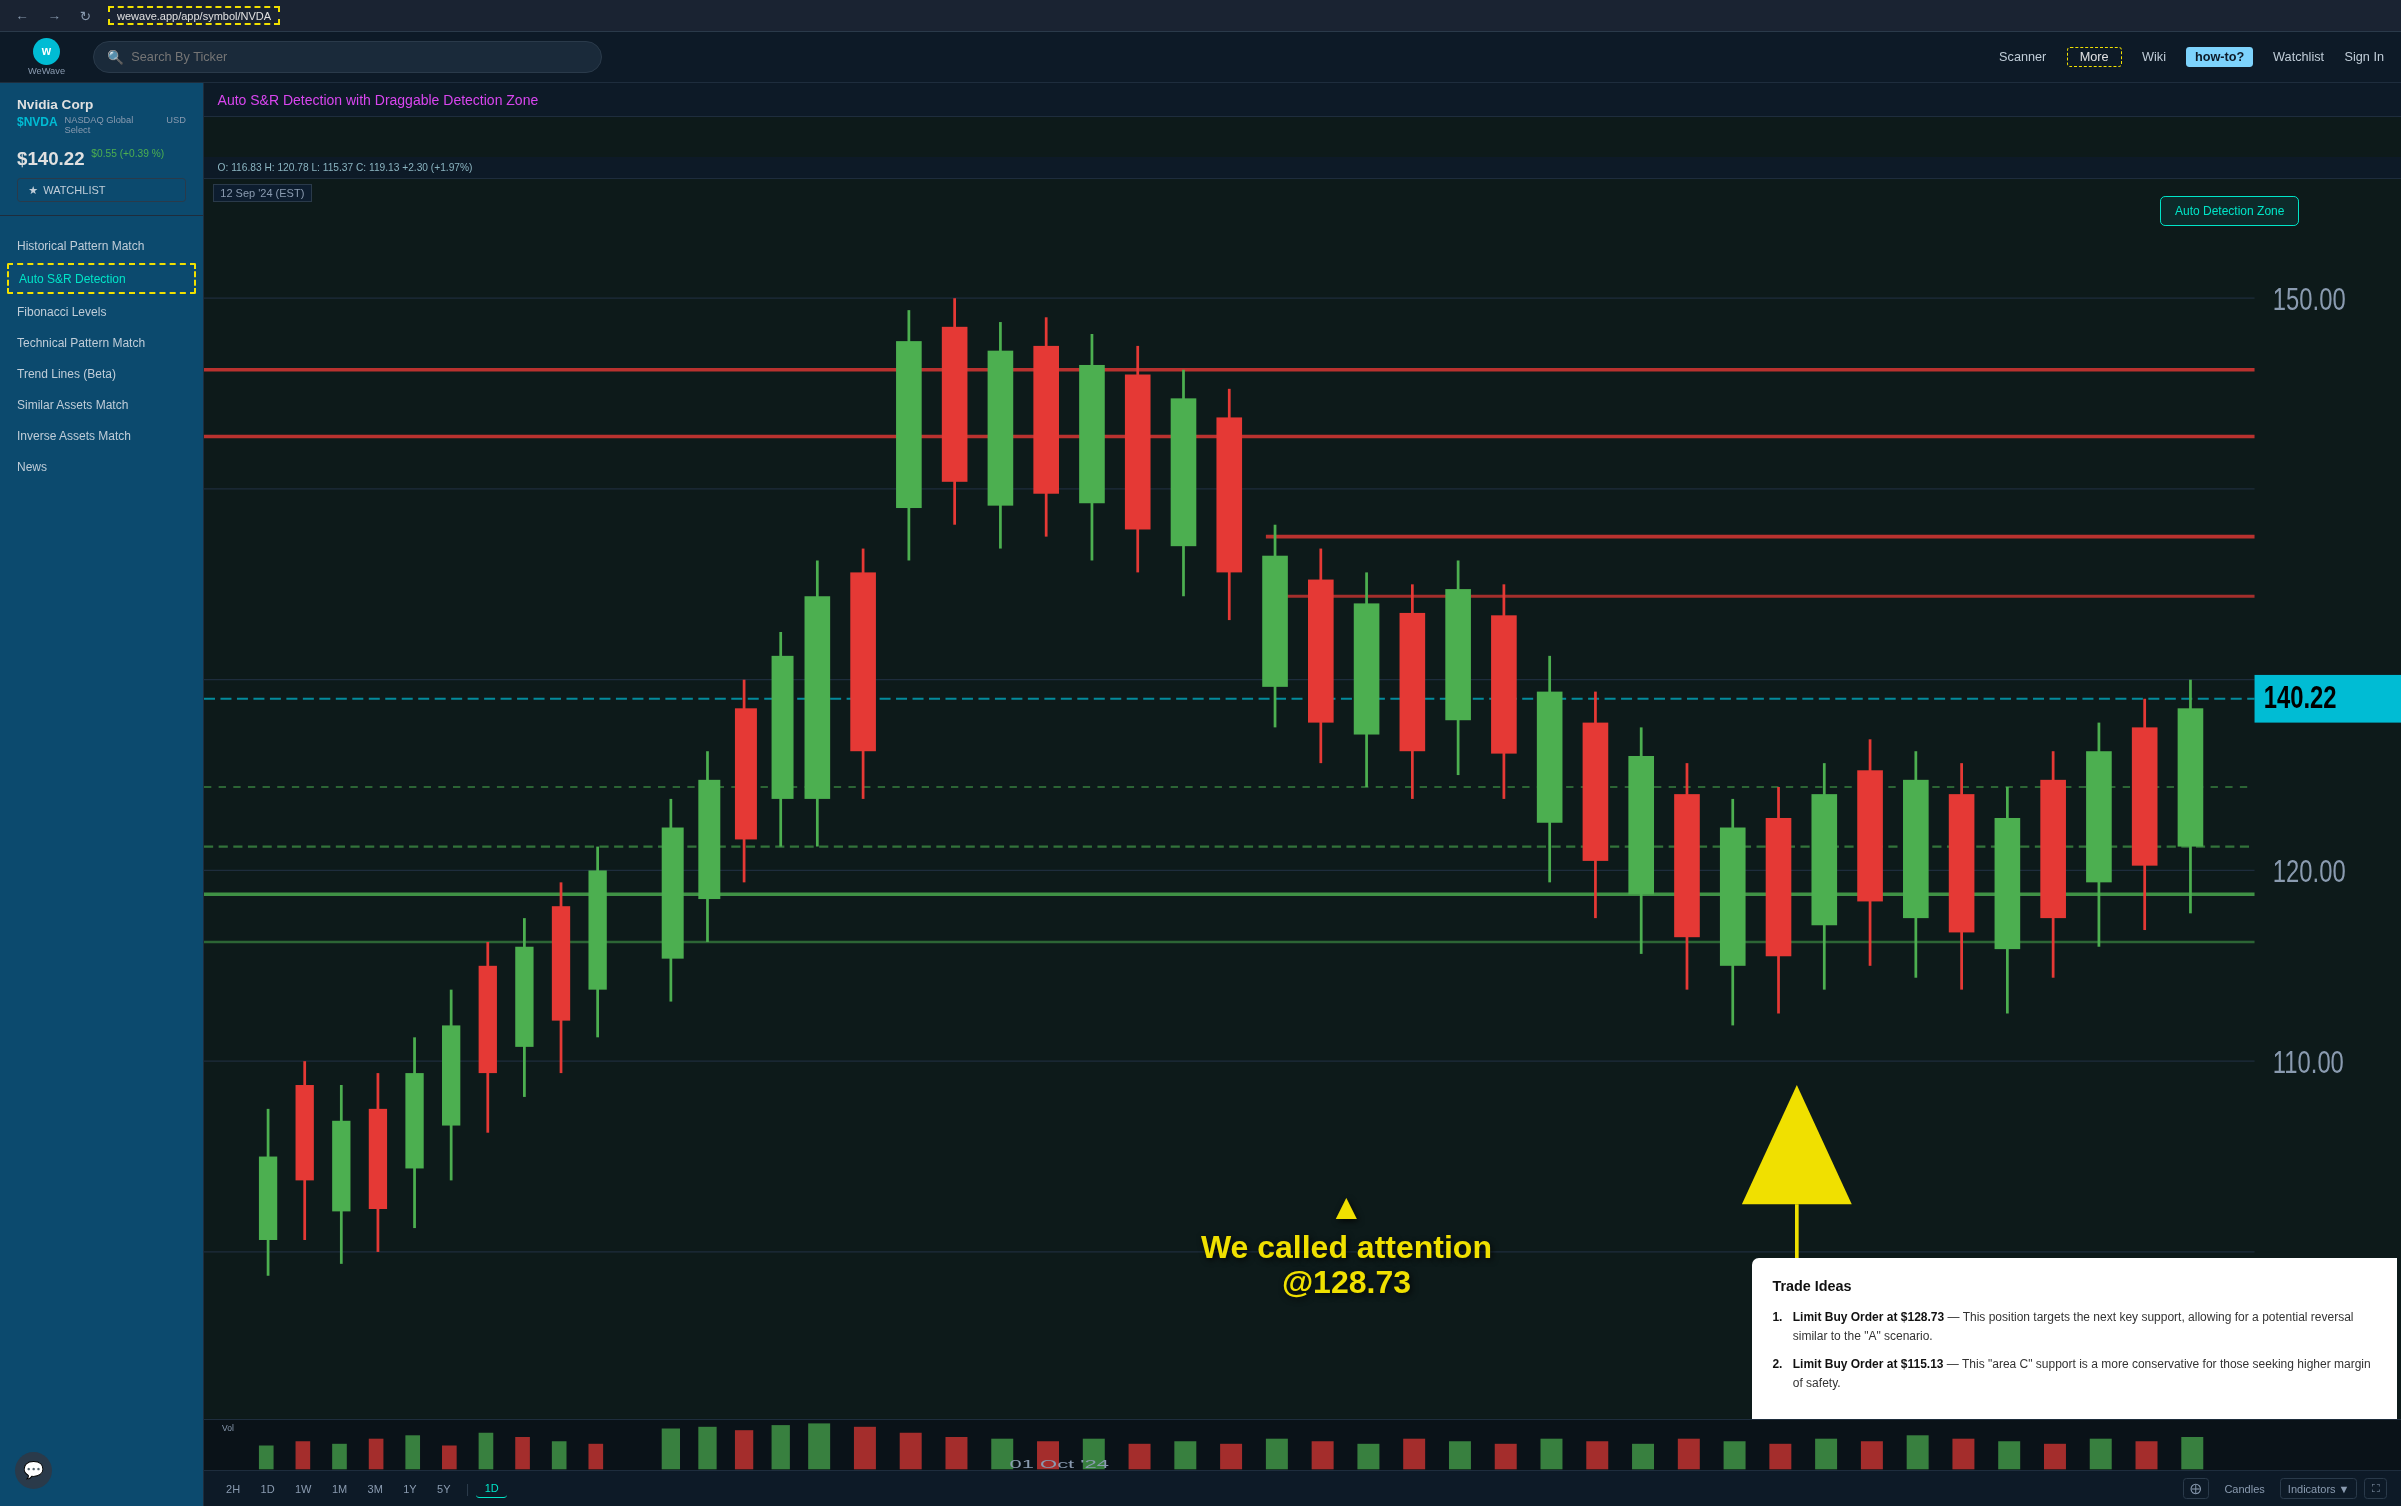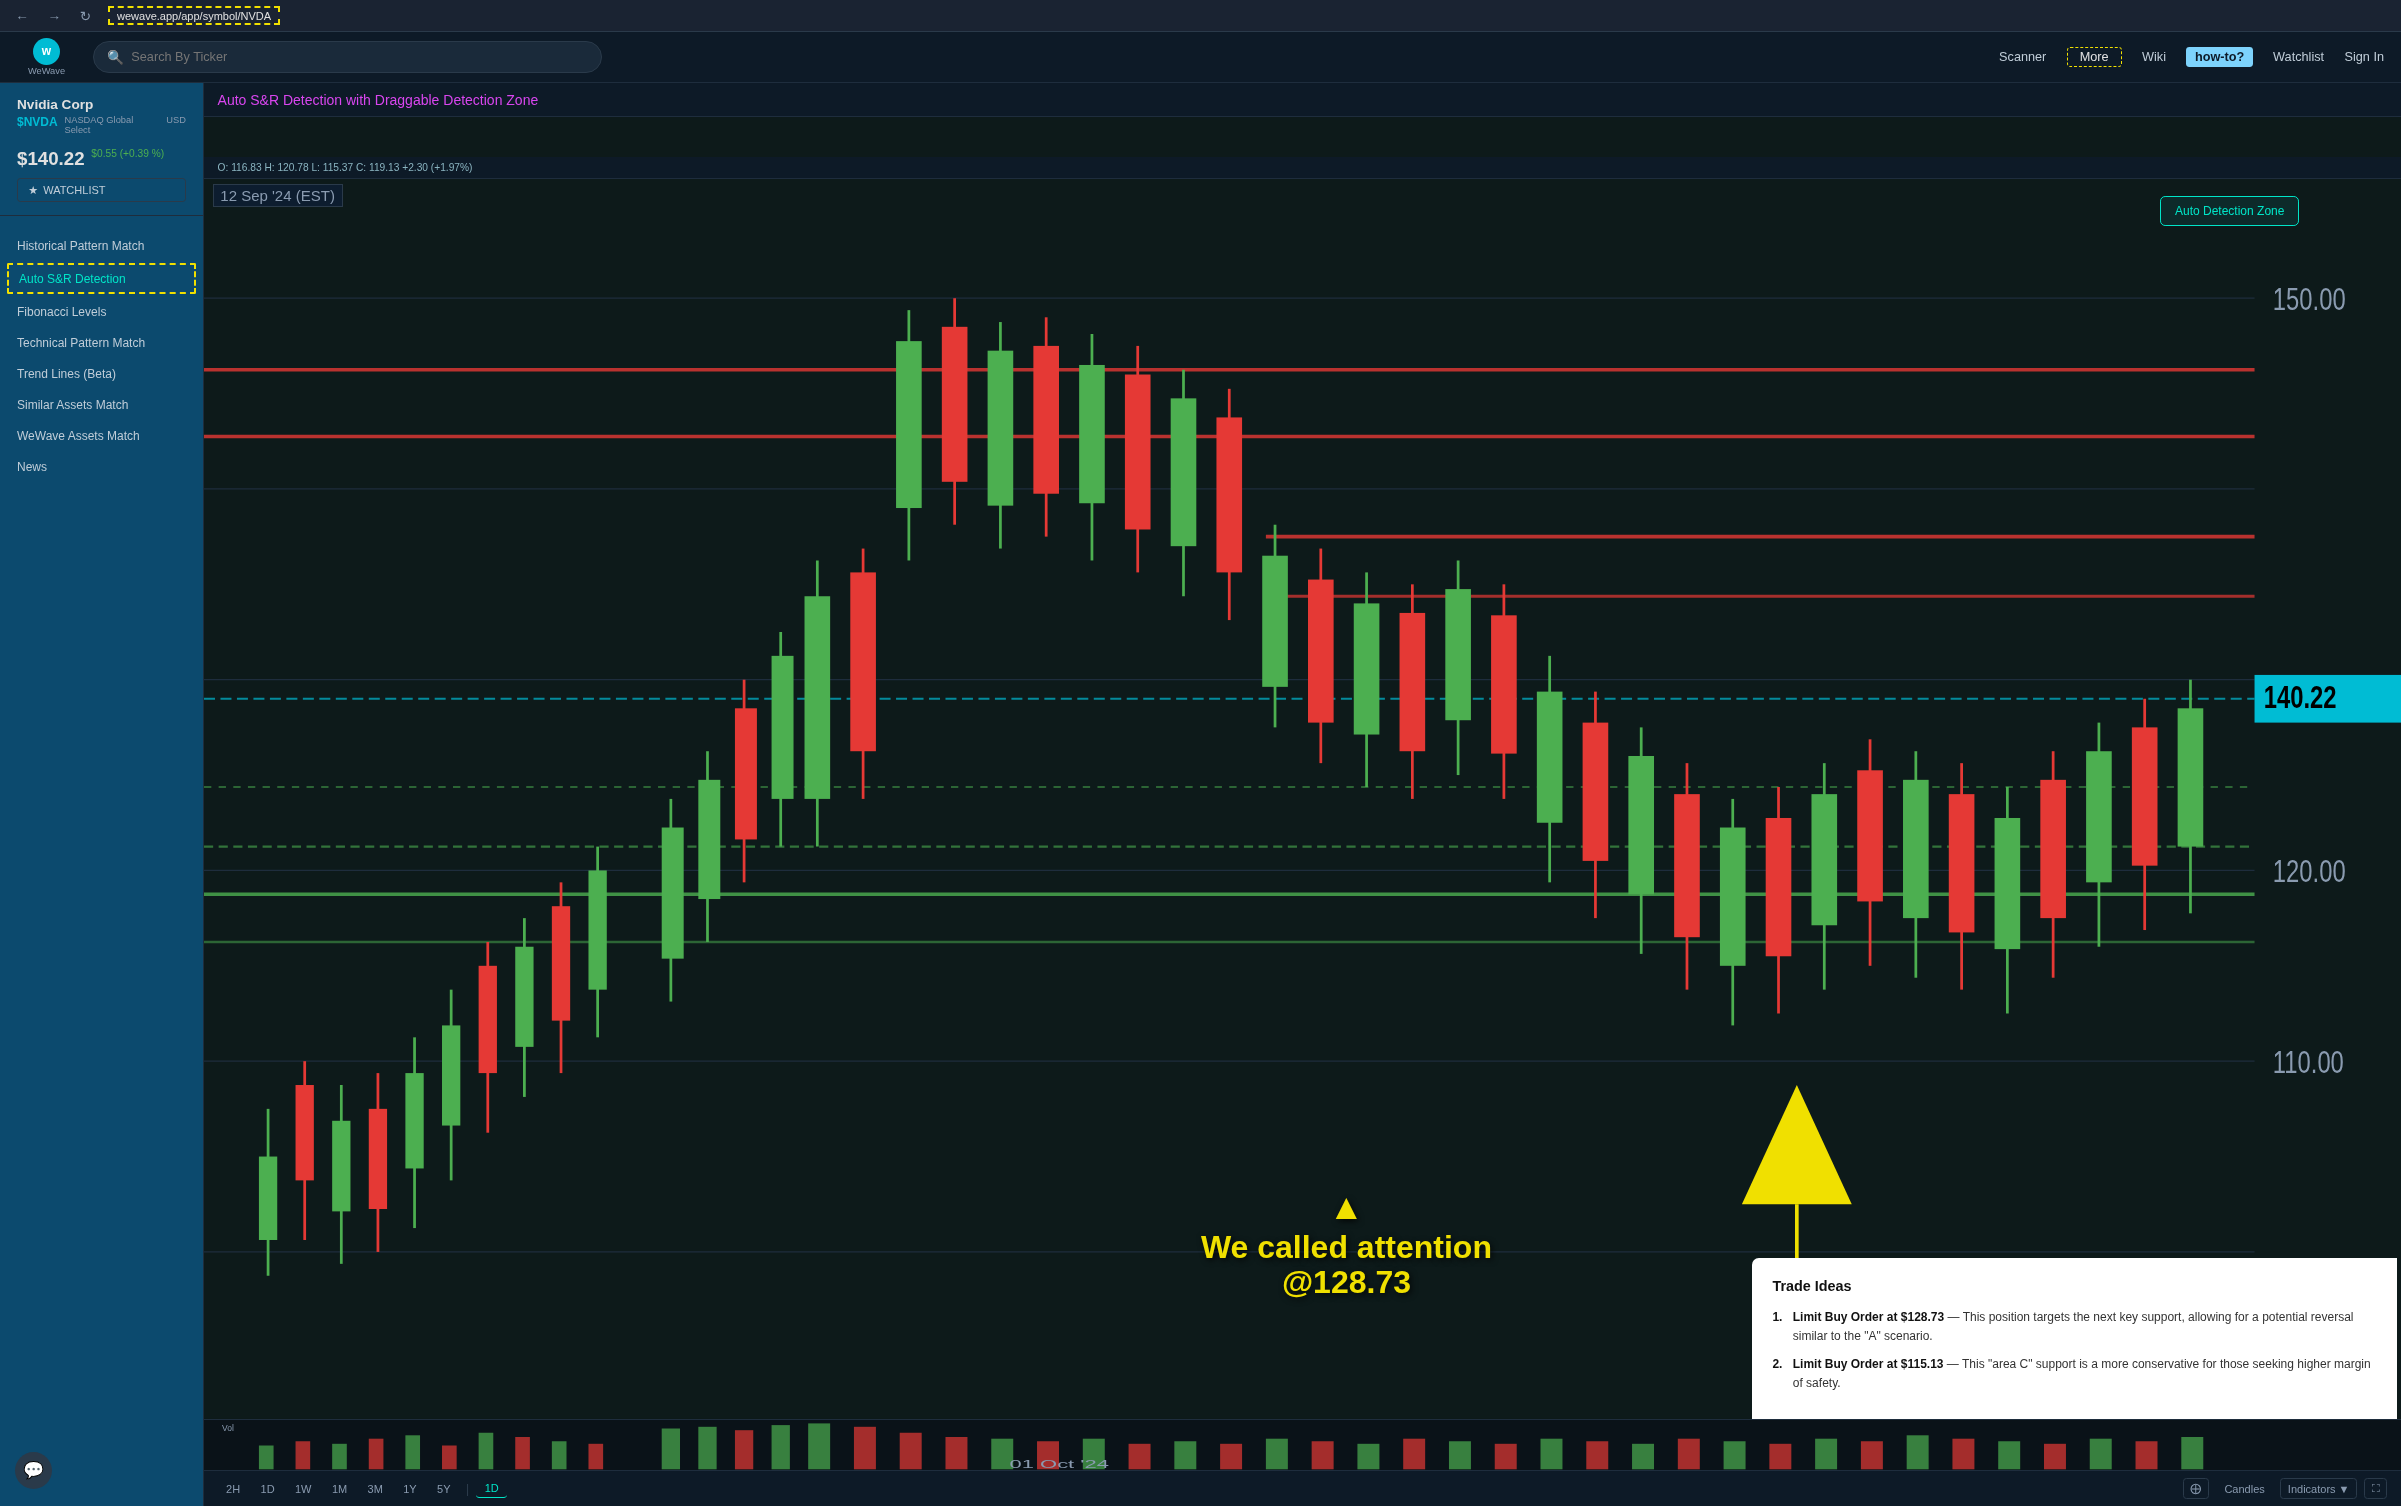--- a/index.html
+++ b/index.html
@@ -390,21 +390,21 @@
     }
 
     
     .chart-date-label {
       position: absolute;
       top: 5.1px;
       left: 8.5px;
       background: rgba(13, 30, 50, 0.9);
       border: 0.8px solid #2a3a4a;
       padding: 1.7px 6.8px;
-      font-size: 15px;
+      font-size: 11px;
       color: #8a9bb0;
     }
   </style>
 </head>
 <body>
 
 <div class="browser-bar">
   <button class="browser-nav-btn">←</button>
   <button class="browser-nav-btn">→</button>
   <button class="browser-nav-btn">↻</button>
@@ -453,21 +453,21 @@
         <span>WATCHLIST</span>
       </button>
     </div>
     <nav class="sidebar-nav">
       <a class="sidebar-item">Historical Pattern Match</a>
       <a class="sidebar-item active">Auto S&amp;R Detection</a>
       <a class="sidebar-item">Fibonacci Levels</a>
       <a class="sidebar-item">Technical Pattern Match</a>
       <a class="sidebar-item">Trend Lines (Beta)</a>
       <a class="sidebar-item">Similar Assets Match</a>
-      <a class="sidebar-item">WeWave Assets Match</a>
+      <a class="sidebar-item">Inverse Assets Match</a>
       <a class="sidebar-item">News</a>
     </nav>
     <button class="sidebar-chat-btn">💬</button>
   </div>
 
   <div class="chart-area">
     <div class="chart-header">Auto S&amp;R Detection with Draggable Detection Zone</div>
     <div class="chart-ohlc">O: 116.83  H: 120.78  L: 115.37  C: 119.13  +2.30  (+1.97%)</div>
 
     <div class="chart-canvas">

